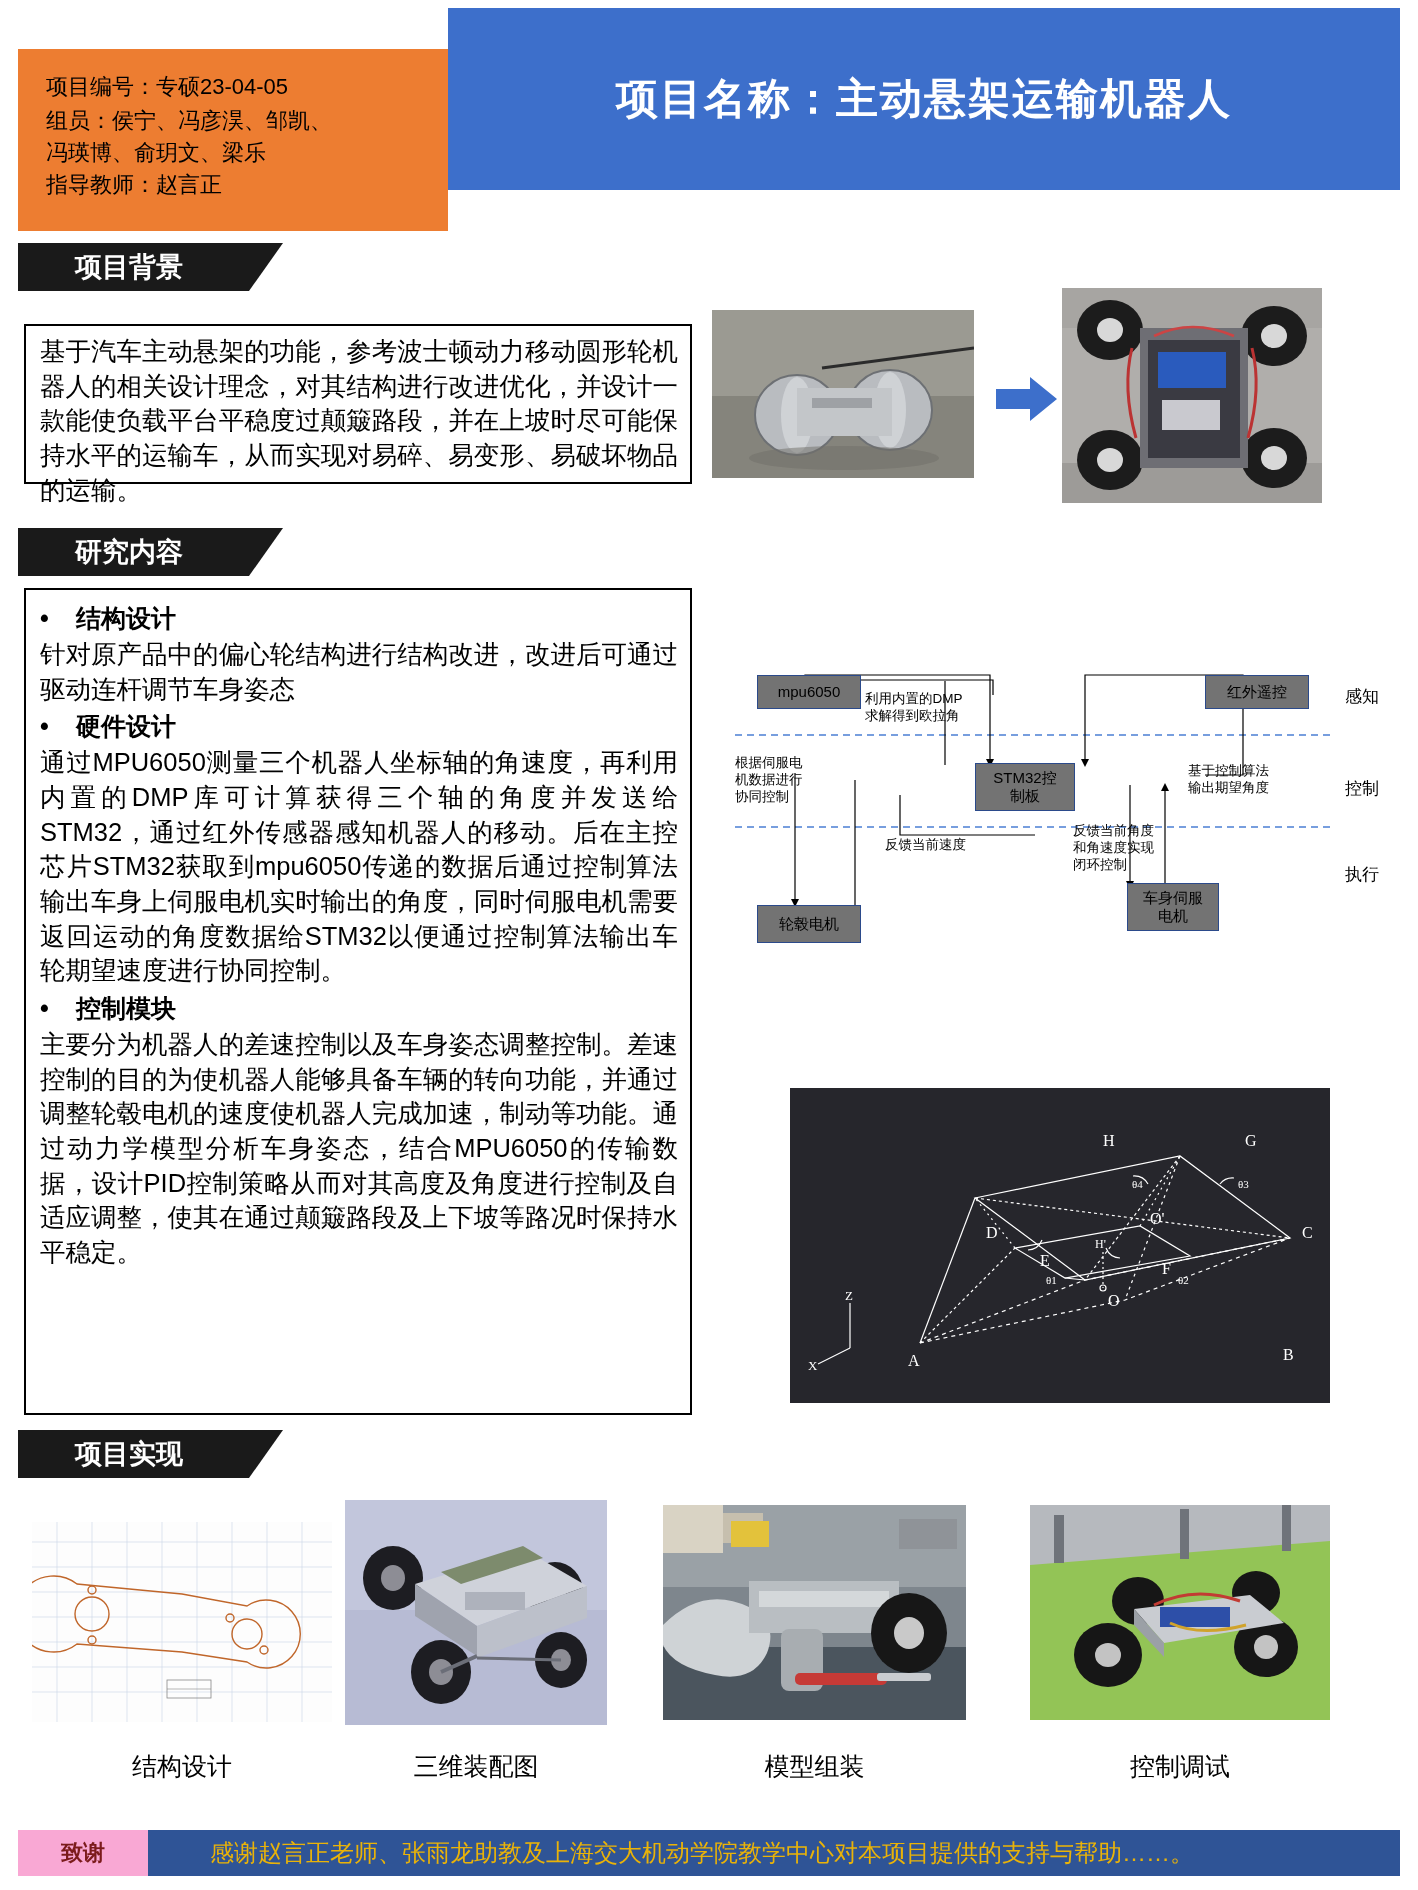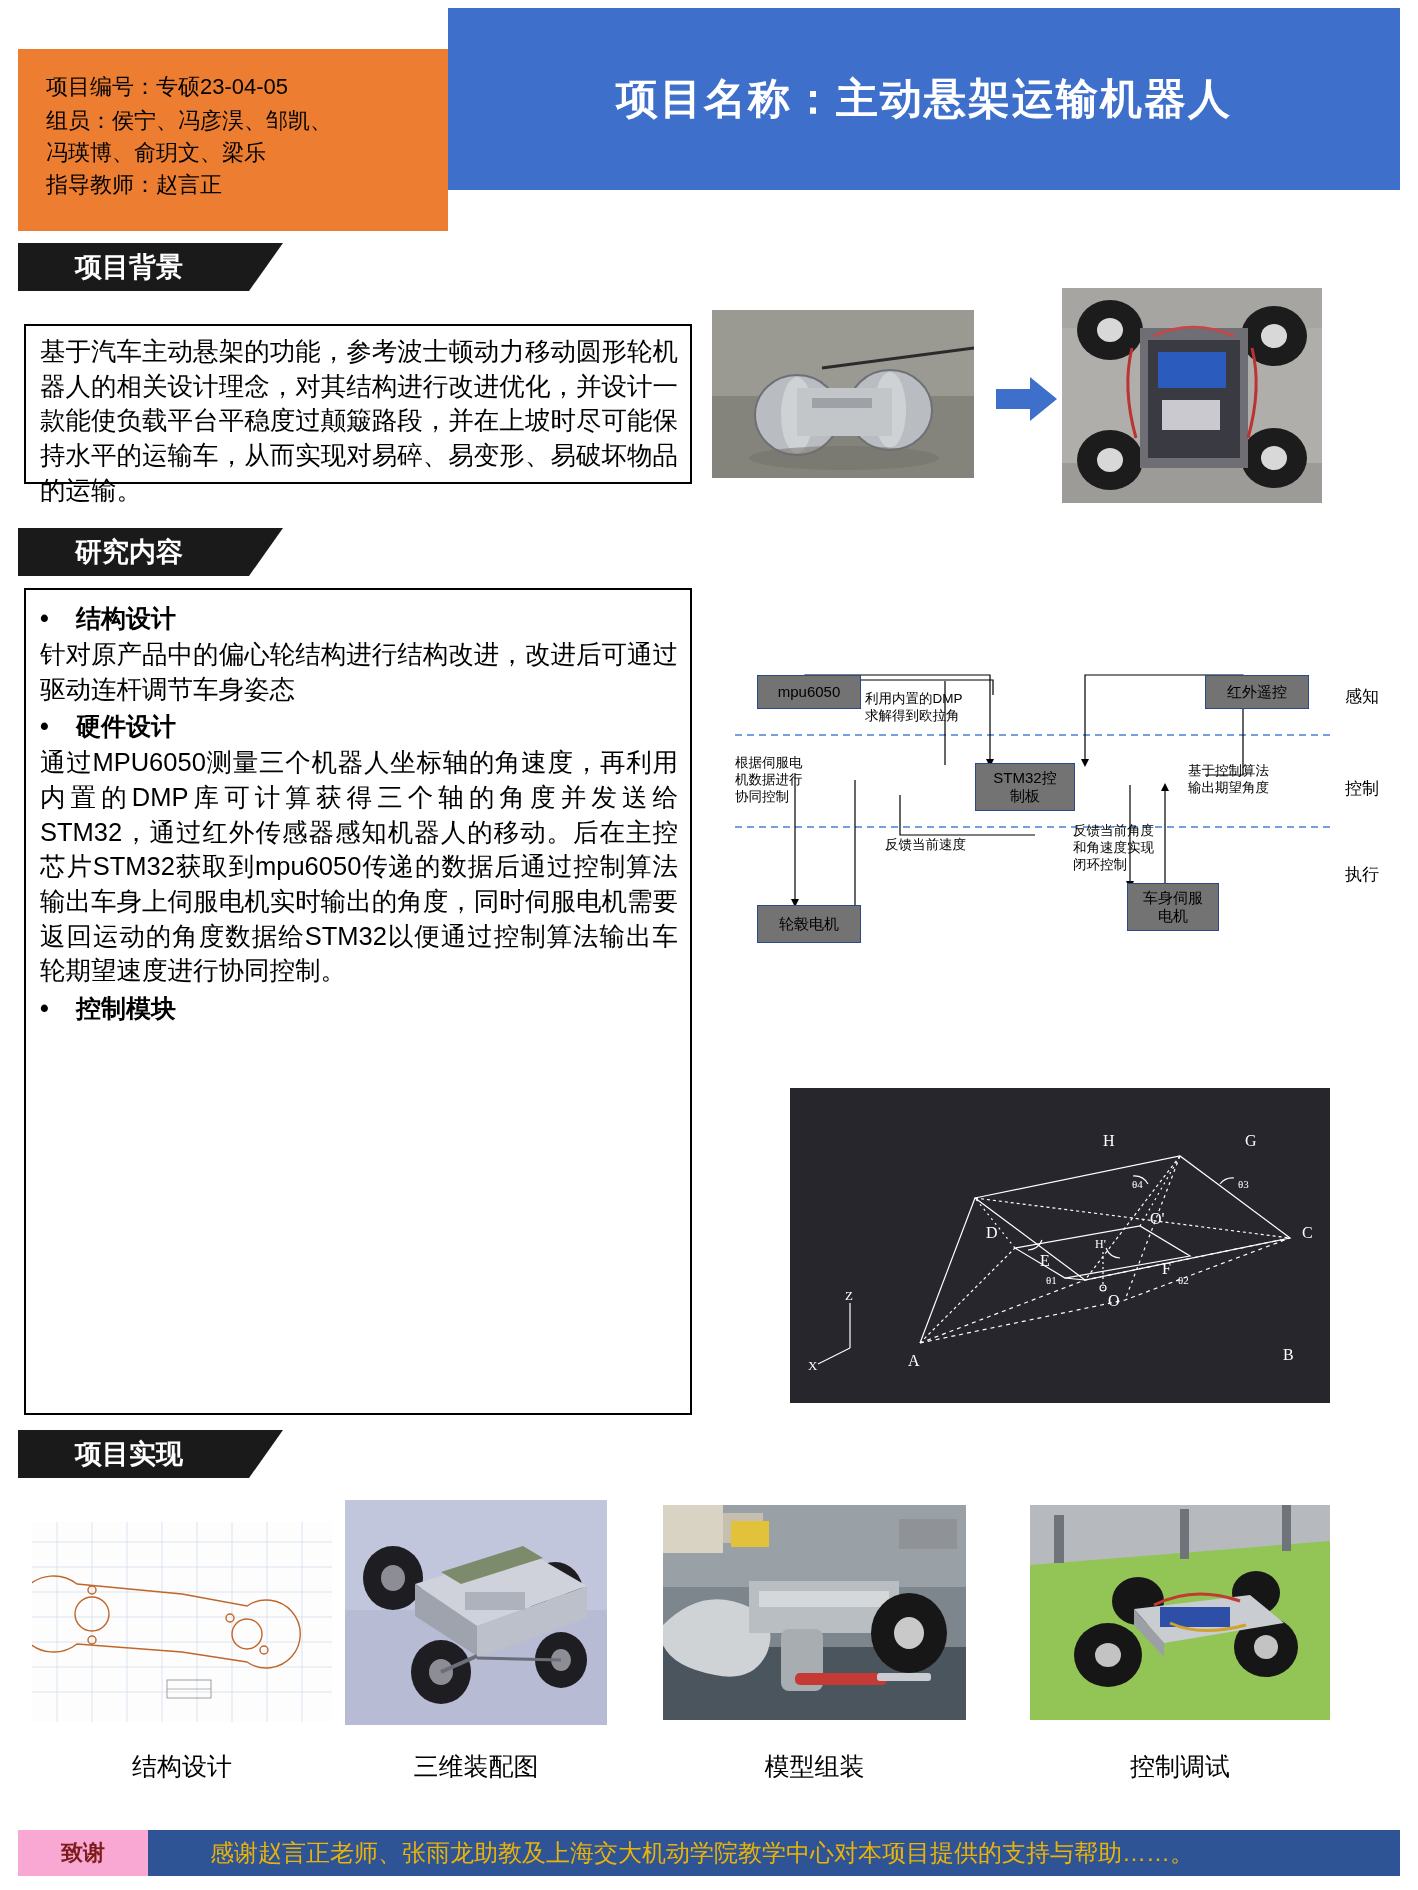--- a/index.html
+++ b/index.html
@@ -250,20 +250,21 @@
   <div class="bullet-head">
     <span class="bullet-dot">•</span>
     <span>硬件设计</span>
   </div>
   <div class="body-text">通过MPU6050测量三个机器人坐标轴的角速度，再利用内置的DMP库可计算获得三个轴的角度并发送给STM32，通过红外传感器感知机器人的移动。后在主控芯片STM32获取到mpu6050传递的数据后通过控制算法输出车身上伺服电机实时输出的角度，同时伺服电机需要返回运动的角度数据给STM32以便通过控制算法输出车轮期望速度进行协同控制。</div>
 
   <div class="bullet-head">
     <span class="bullet-dot">•</span>
     <span>控制模块</span>
   </div>
+  <div class="body-text">主要分为机器人的差速控制以及车身姿态调整控制。差速控制的目的为使机器人能够具备车辆的转向功能，并通过调整轮毂电机的速度使机器人完成加速，制动等功能。通过动力学模型分析车身姿态，结合MPU6050的传输数据，设计PID控制策略从而对其高度及角度进行控制及自适应调整，使其在通过颠簸路段及上下坡等路况时保持水平稳定。</div>
 </div>
 
 <div class="flow">
   <svg width="665" height="365" viewBox="0 0 665 365">
 
     <line x1="0" y1="80" x2="600" y2="80" stroke="#4b7fd4" stroke-width="1.4" stroke-dasharray="7 5"></line>
     <line x1="0" y1="172" x2="600" y2="172" stroke="#4b7fd4" stroke-width="1.4" stroke-dasharray="7 5"></line>
 
     <g stroke="#000" stroke-width="1.2" fill="none">
       <path d="M70 40 L70 20 L255 20 L255 110"></path>

